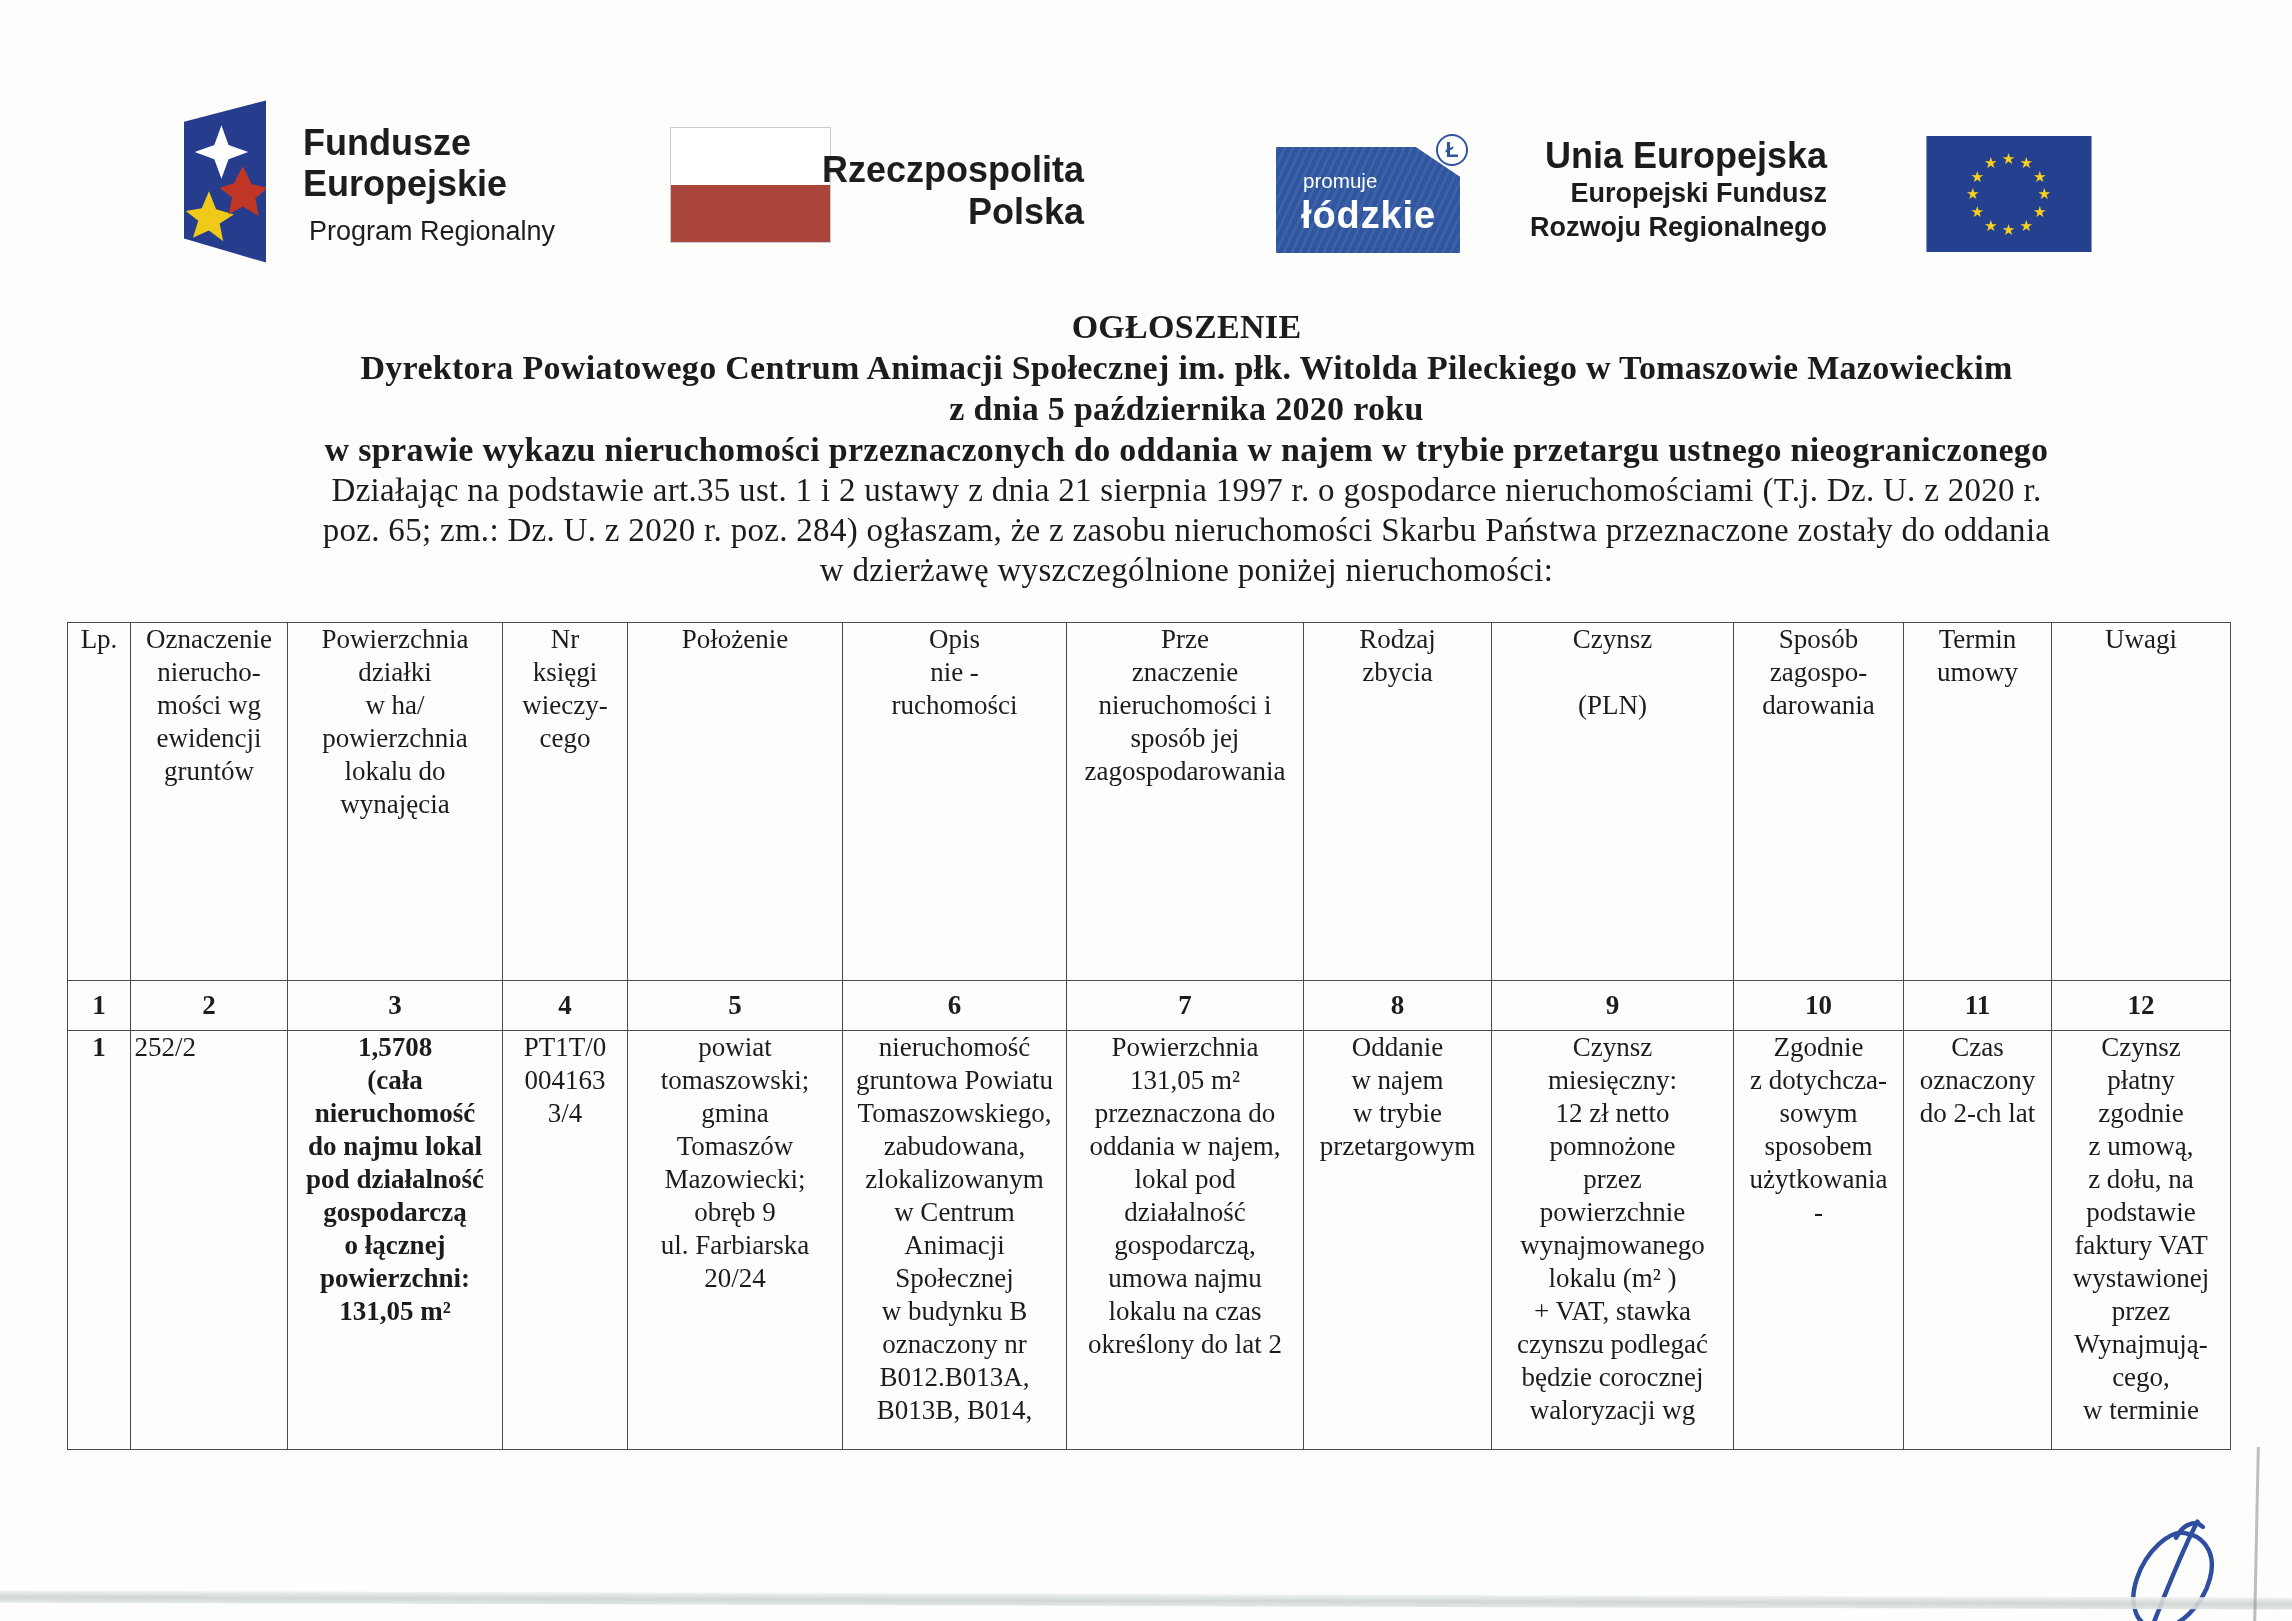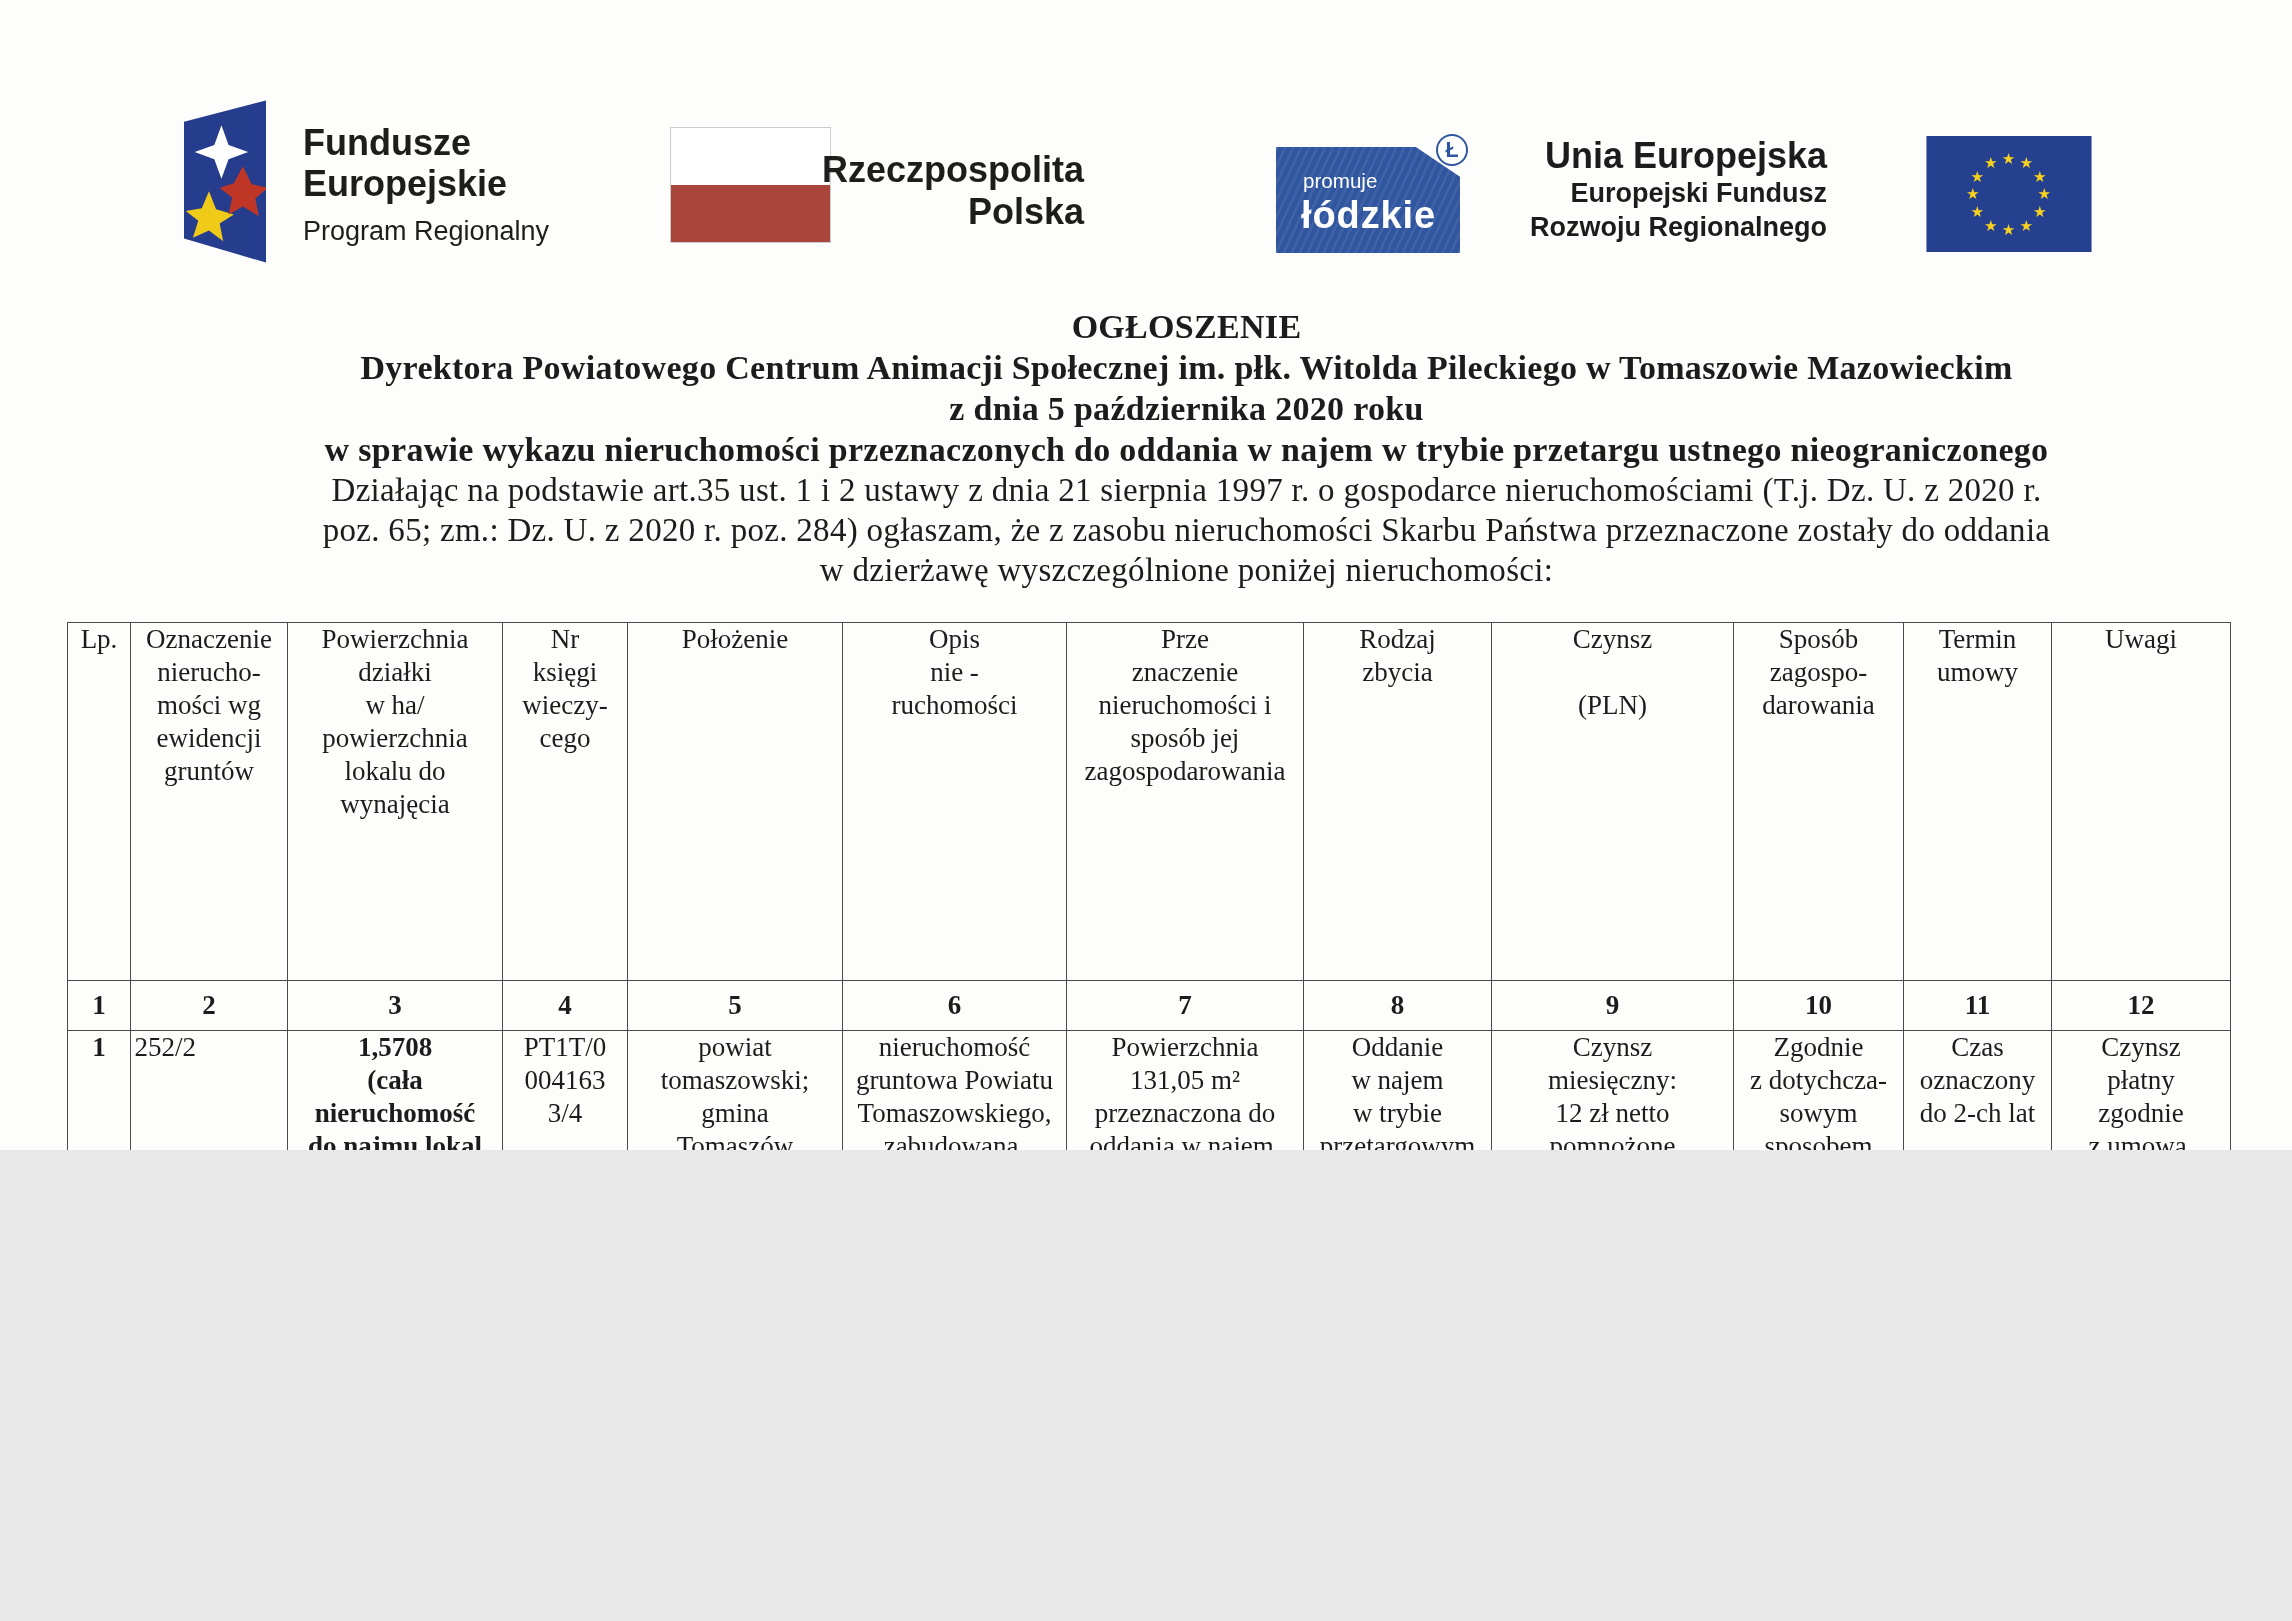--- a/index.html
+++ b/index.html
@@ -1,26 +1,26 @@
 <!DOCTYPE html>
 <html style="font-size:14.3px"><head>
 <meta charset="utf-8">
 <style>
   html,body{margin:0;padding:0;background:#e8e8e8;}
   .page{
-    position:relative;width:2293px;height:1150px;background:#fdfdfc;
+    position:relative;width:2293px;height:1621px;background:#fdfdfc;
     overflow:hidden;color:#1c1c1c;
     font-family:"Liberation Serif", serif;
   }
   
   .logo-abs{position:absolute;}
   .sans{font-family:"Liberation Sans", sans-serif;}
   .fe-text{left:303px;top:122px;line-height:41px;}
   .fe-title{font-weight:bold;font-size:36px;color:#1d1d1b;}
-  .fe-sub{font-size:27px;color:#1d1d1b;margin-top:7.2px;}
+  .fe-sub{font-size:27px;color:#1d1d1b;margin-top:7.2px;margin-left:6px;}
   .pl-flag{left:670px;top:127px;width:161px;height:116px;border:0.9px solid #c9ccce;box-sizing:border-box;background:#fff;}
   .pl-flag .red{position:absolute;left:0;bottom:0;width:100%;height:50%;background:#a9453a;}
   .pl-text{left:822px;top:149px;line-height:42px;text-align:right;}
   .lodzkie{left:1276px;top:147px;width:184px;height:106px;background:#30569f;
     background-image:repeating-linear-gradient(115deg, rgba(255,255,255,.07) 0 2.7px, rgba(0,0,0,0) 2.7px 7.2px);
     clip-path:polygon(0 0, 76% 0, 100% 28%, 100% 100%, 0 100%);
     border-radius:1px;color:#fff;}
   .lodzkie .l1{font-size:20.6px;margin:21.5px 0 0 27px;}
   .lodzkie .l2{font-size:38px;font-weight:bold;margin:1.8px 0 0 25px;letter-spacing:0.9px;}
   .lodzkie-badge{left:1436px;top:134px;width:32px;height:32px;border:2.7px solid #30569f;border-radius:50%;

